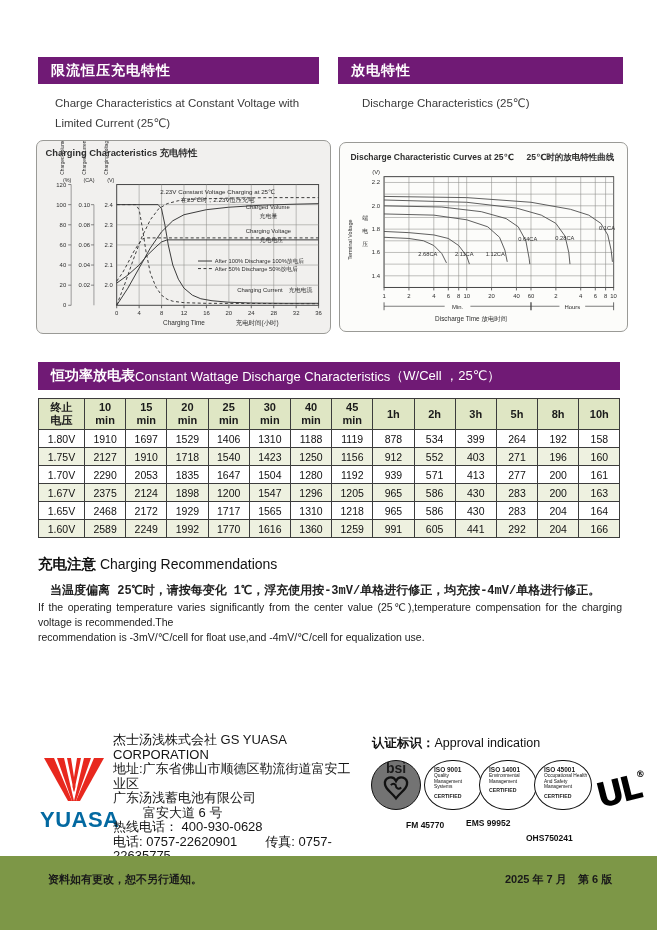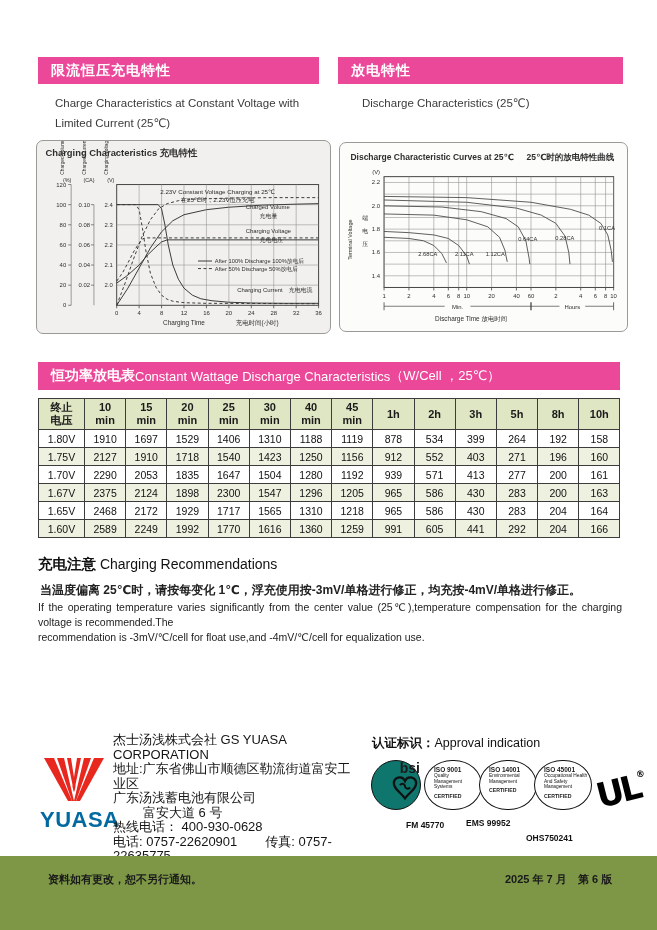--- a/index.html
+++ b/index.html
@@ -1,19 +1,19 @@
 <!DOCTYPE html>
 <html><head>
 <meta charset="utf-8">
 <style>
   html,body{margin:0;padding:0;background:#fff;}
   .page{position:relative;width:657px;height:930px;background:#ffffff;overflow:hidden;
         font-family:"Liberation Sans","DejaVu Sans",sans-serif;color:#1b1b1b;}
   .abs{position:absolute;}
-  .greenbar{background:#ec4899;color:#ffffff;display:flex;align-items:center;
+  .greenbar{background:#701a75;color:#ffffff;display:flex;align-items:center;
             padding-left:13px;box-sizing:border-box;}
   .greenbar .zh{font-weight:bold;font-size:14px;letter-spacing:1px;}
   .subtitle{font-size:11.5px;color:#3a3a3a;line-height:20px;}
   .chartbox{border:1px solid #9a9a96;border-radius:7px;box-sizing:border-box;}
   .chartbox.gray{background:#f1f0ee;}
   .chartbox.light{background:#fcfcfa;}
   svg text{fill:#2e2e2e;}
   .bar3-zh{font-weight:bold;font-size:14px;}
   .bar3-en{font-size:13px;}
   table.watt{border-collapse:collapse;table-layout:fixed;width:582px;background:#fff;}
@@ -30,21 +30,21 @@
   .logo-name{font-size:22px;font-weight:bold;letter-spacing:0.5px;color:#0369a1;}
   .appr-title{font-size:12.5px;color:#111;}
   .appr-title .zh{font-weight:bold;}
   .badge{position:absolute;border:1.6px solid #111;border-radius:28px/25px;background:#fff;
          box-sizing:border-box;width:58px;height:50px;padding:5px 3px 0 9px;}
   .badge .iso{font-size:6.5px;font-weight:bold;line-height:7px;}
   .badge .bl{font-size:4.8px;line-height:5.6px;color:#111;}
   .badge .cert{font-size:5.2px;font-weight:bold;margin-top:3px;}
   .code{position:absolute;font-size:8.5px;font-weight:bold;color:#111;padding-left:8px;}
   .bsi-circle{position:absolute;width:50px;height:50px;border:1.6px solid #111;border-radius:50%;
-              background:#0f766e;box-sizing:border-box;text-align:right;}
+              background:#737373;box-sizing:border-box;text-align:center;}
   .bsi-word{font-size:14px;font-weight:bold;line-height:13px;margin-top:1px;}
   .ul-mark{position:absolute;transform:rotate(-14deg);font-weight:bold;font-size:34px;
            letter-spacing:-3px;color:#000;font-family:"DejaVu Sans",sans-serif;}
   .ul-reg{font-size:9px;vertical-align:20px;letter-spacing:0;}
   .footer{background:#7d9747;color:#111;}
   .footer .left{font-size:11px;font-weight:bold;color:#1a1a1a;}
   .footer .right{font-size:11px;font-weight:bold;color:#1a1a1a;}
 </style>
 </head>
 <body>
@@ -374,21 +374,21 @@
             <td>413</td>
             <td>277</td>
             <td>200</td>
             <td>161</td>
           </tr>
           <tr>
             <td>1.67V</td>
             <td>2375</td>
             <td>2124</td>
             <td>1898</td>
-            <td>2300</td>
+            <td>1200</td>
             <td>1547</td>
             <td>1296</td>
             <td>1205</td>
             <td>965</td>
             <td>586</td>
             <td>430</td>
             <td>283</td>
             <td>200</td>
             <td>163</td>
           </tr>
@@ -424,21 +424,21 @@
             <td>204</td>
             <td>166</td>
           </tr>
         </tbody>
       </table>
   </div>
 
   <div class="abs rec-title" style="left:38px;top:555px;">
     <span class="zh">充电注意</span><span> Charging Recommendations</span>
   </div>
-  <div class="abs rec-zh" style="left:40px;top:582px;width:582px;">当温度偏离 25℃时，请按每变化 1℃，浮充使用按-3mV/单格进行修正，均充按-4mV/单格进行修正。</div>
+  <div class="abs rec-zh" style="left:50px;top:582px;width:582px;font-family:Liberation Mono, monospace;">当温度偏离 25℃时，请按每变化 1℃，浮充使用按-3mV/单格进行修正，均充按-4mV/单格进行修正。</div>
   <div class="abs rec-en" style="left:38px;top:600px;width:584px;">
     <div>If the operating temperature varies significantly from the center value (25℃),temperature compensation for the charging voltage is recommended.The</div>
     <div>recommendation is -3mV/℃/cell for float use,and -4mV/℃/cell for equalization use.</div>
   </div>
 
   <div class="abs" style="left:40px;top:757px;width:68px;text-align:center;">
     <svg width="62" height="46" viewBox="0 0 62 46">
       <polygon points="1,1 11,1 29,44 25,44" fill="#e8281e"></polygon>
       <polygon points="14,1 21,1 31,44 29,44" fill="#e8281e"></polygon>
       <polygon points="24,1 28,1 32.5,30 31,35" fill="#e8281e"></polygon>

